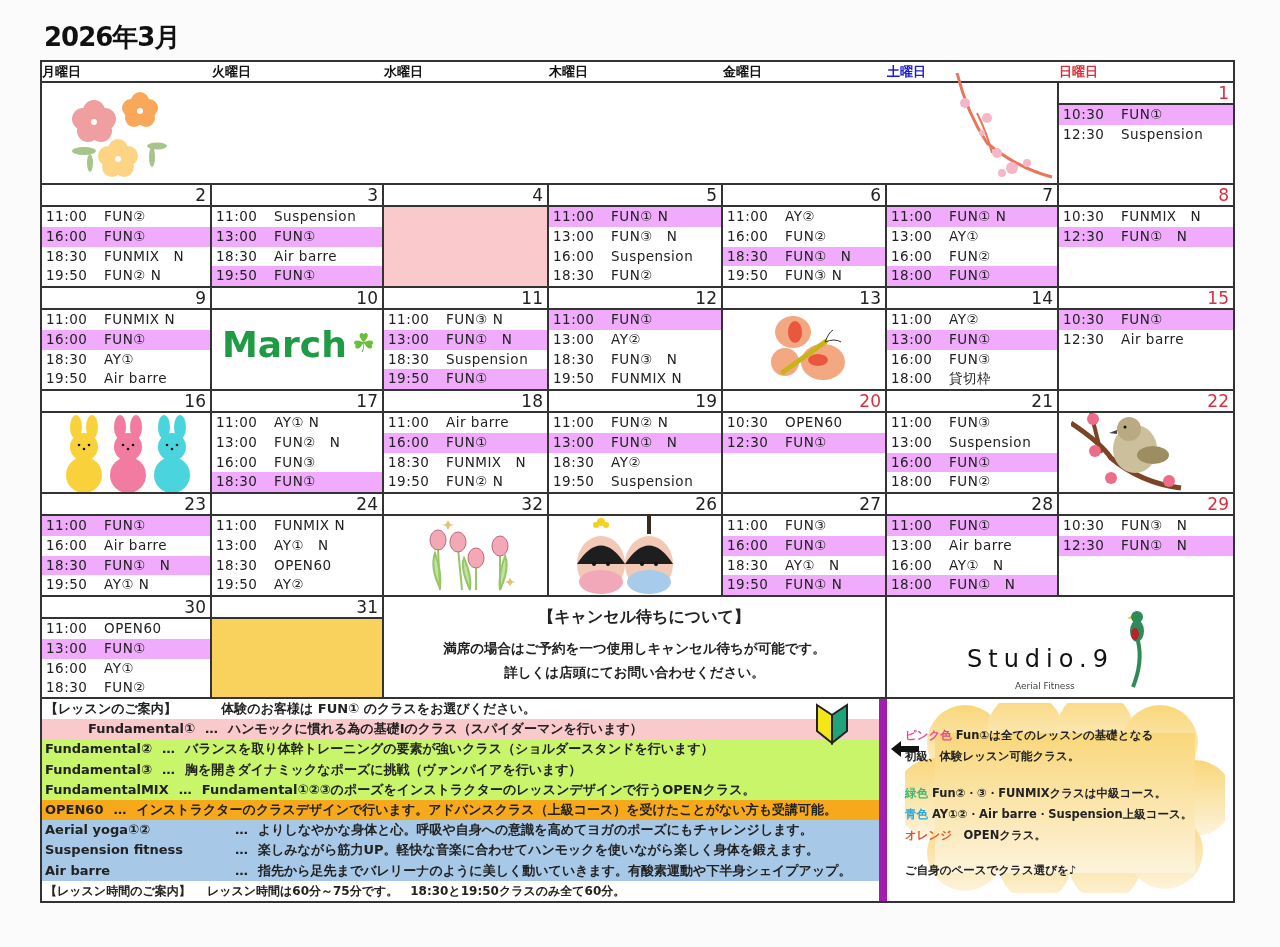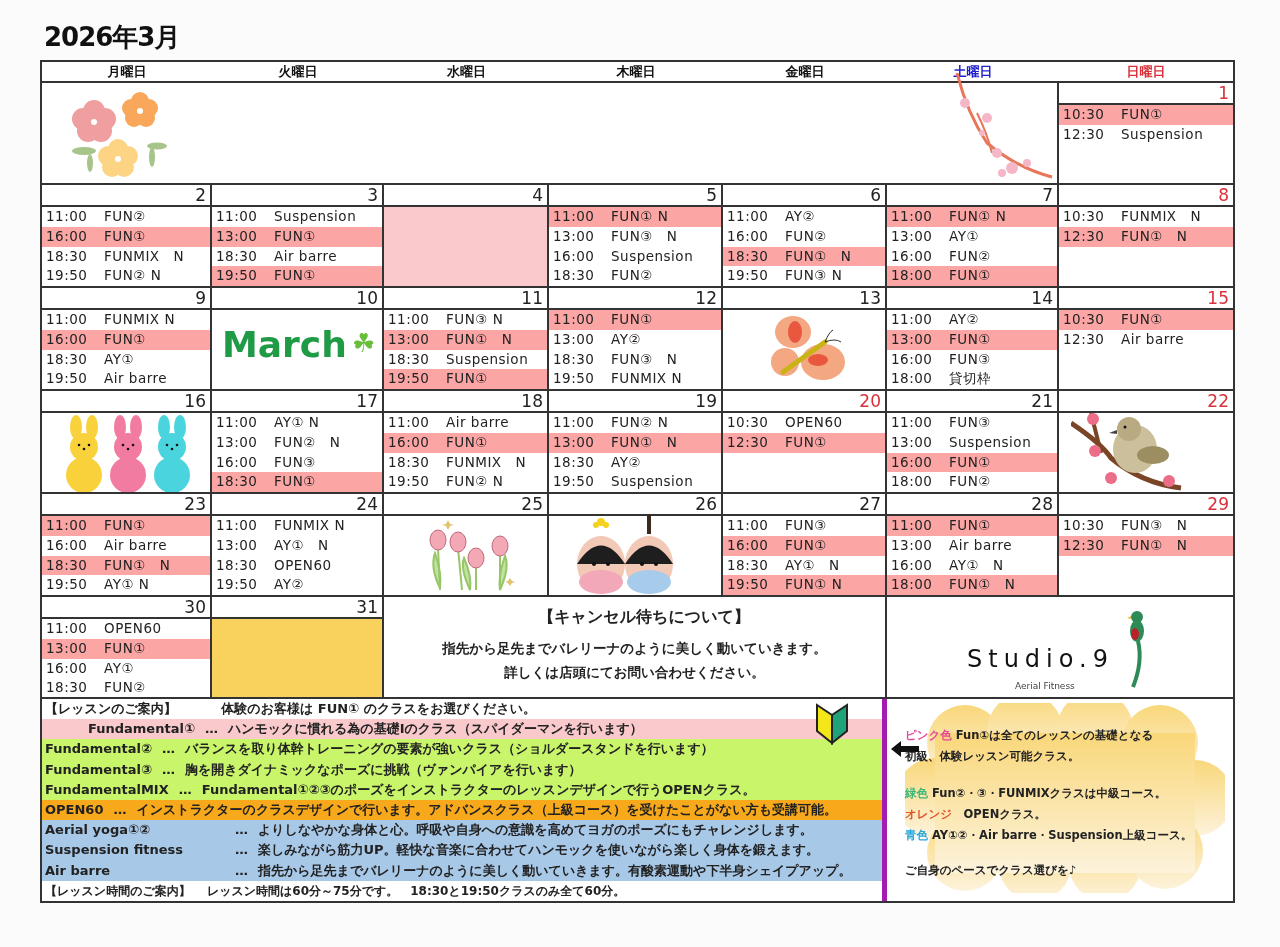--- a/index.html
+++ b/index.html
@@ -1,38 +1,38 @@
 <!DOCTYPE html>
 <html><head>
 <meta charset="utf-8">
 <style>
   * { box-sizing: border-box; margin: 0; padding: 0; }
   body { width: 1280px; height: 947px; background: #fbfbfb; font-family: "DejaVu Sans", sans-serif; color: #222; position: relative; overflow: hidden; }
   .title { position: absolute; left: 44px; top: 20px; font-size: 26px; font-weight: bold; color: #111; letter-spacing: -1px; }
   .cal { position: absolute; left: 40px; top: 60px; width: 1195px; border: 2px solid #333; background: #fff; }
   .hdr { display: grid; grid-template-columns: 170px 172px 165px 174px 164px 172px 1fr; height: 21px; border-bottom: 2px solid #333; }
-  .hdr div { text-align: center; font-size: 13px; font-weight: bold; line-height: 19px; }
+  .hdr div { font-size: 13px; font-weight: bold; line-height: 19px; }
   .row { display: grid; grid-template-columns: 170px 172px 165px 174px 164px 172px 1fr; border-bottom: 2px solid #333; position: relative; }
   .row0 { height: 102px; }
   .rowN { height: 103px; }
   .cell { border-right: 2px solid #333; position: relative; overflow: hidden; }
   .cell:last-child { border-right: none; }
   .dnum { height: 22px; border-bottom: 2px solid #333; text-align: right; padding-right: 4px; font-size: 17px; line-height: 21px; }
   .dnum.red { color: #d9313b; }
   .slot { height: 19.8px; font-size: 13.5px; line-height: 19.8px; padding-left: 4px; white-space: nowrap; font-weight: 500; letter-spacing: 0.5px; }
-  .slot.pink { background: #fca5a5; }
+  .slot.pink { background: #f0abfc; }
   .slot .t { display: inline-block; width: 58px; }
   .cell.yellowfill .body { background: #f9d25e; height: 79px; }
   .body { height: 79px; }
   .lastrow { display: grid; grid-template-columns: 170px 172px 503px 1fr; height: 102px; border-bottom: 2px solid #333; }
   .notice { border-right: 2px solid #333; text-align: center; padding-top: 10px; }
   .notice .h { font-size: 16px; font-weight: bold; margin-bottom: 8px; padding-left: 19px; }
   .notice p { font-size: 13.5px; font-weight: bold; line-height: 24px; }
   .bottom { display: grid; grid-template-columns: 845px 1fr; }
-  .info { border-right: 5px solid #a21caf; position: relative; }
+  .info { border-right: 8px solid #a21caf; position: relative; }
   .info .ln { height: 20.2px; font-size: 13px; line-height: 20.2px; padding-left: 3px; white-space: nowrap; font-weight: 600; }
   .ln.pk { background: #f9c9cc; padding-left: 46px; }
   .ln.gr { background: #c9f56b; }
   .ln.or { background: #f7a81b; }
   .ln.bl { background: #a8c8e8; }
   .ln .k { display: inline-block; }
   .studio { position: relative; }
   .cloud { position: absolute; left: 18px; top: 4px; width: 320px; height: 190px; }
   .cloud .txt { position: absolute; left: 0; top: 22px; width: 320px; text-align: left; font-size: 11.5px; font-weight: bold; line-height: 21px; }
 </style>
@@ -354,21 +354,21 @@
         <div class="cell">
           <div class="dnum">24</div>
           <div class="body">
             <div class="slot"><span class="t">11:00</span><span>FUNMIX N</span></div>
             <div class="slot"><span class="t">13:00</span><span>AY①　N</span></div>
             <div class="slot"><span class="t">18:30</span><span>OPEN60</span></div>
             <div class="slot"><span class="t">19:50</span><span>AY②</span></div>
           </div>
         </div>
         <div class="cell">
-          <div class="dnum">25</div>
+          <div class="dnum">32</div>
           <div class="body" style="position: relative;">
             <div style="position: absolute; left: 0px; top: 0px; width: 100%; height: 100%;">
               <svg width="110" height="80" viewBox="0 0 110 80" style="left: 36px; top: 2px; position: absolute;">
                 <g stroke="#98c567" stroke-width="2" fill="#bfe3a0">
                   <path d="M20,70 Q10,50 15,35 Q22,55 20,70"></path>
                   <path d="M50,72 Q40,50 44,40 Q52,58 50,72"></path>
                   <path d="M80,72 Q90,50 85,38 Q78,58 80,72"></path>
                   <line x1="18" y1="30" x2="20" y2="72"></line>
                   <line x1="38" y1="30" x2="42" y2="72"></line>
                   <line x1="56" y1="44" x2="56" y2="72"></line>
@@ -449,21 +449,21 @@
           <div class="slot"><span class="t">16:00</span><span>AY①</span></div>
           <div class="slot"><span class="t">18:30</span><span>FUN②</span></div>
         </div>
       </div>
     <div class="cell yellowfill" id="d31">
         <div class="dnum">31</div>
         <div class="body" style="position: relative; background: rgb(249, 210, 94);"></div>
       </div>
     <div class="notice">
       <div class="h">【キャンセル待ちについて】</div>
-      <p>指先から足先までバレリーナのように美しく動いていきます。</p>
+      <p>満席の場合はご予約を一つ使用しキャンセル待ちが可能です。</p>
       <p>詳しくは店頭にてお問い合わせください。</p>
     </div>
     <div class="studio" style="border-bottom:none;">
       <div style="position:absolute; left:80px; top:48px; font-size:24px; letter-spacing:6px; font-family:'DejaVu Sans',sans-serif; color:#111;">Studio.9</div>
       <div style="position:absolute; left:128px; top:84px; font-size:9px; color:#444;">Aerial Fitness</div>
       <svg style="position:absolute; left:236px; top:10px;" width="30" height="82" viewBox="0 0 30 82">
         <ellipse cx="14" cy="10" rx="6" ry="6" fill="#2e8b57"></ellipse>
         <polygon points="8,9 4,11 8,12" fill="#e8c23a"></polygon>
         <ellipse cx="14" cy="24" rx="7" ry="11" fill="#2e8b57"></ellipse>
         <ellipse cx="12" cy="27" rx="4" ry="6" fill="#b8232b"></ellipse>
@@ -520,21 +520,21 @@
               <circle cx="200" cy="162" r="36"></circle>
               <circle cx="260" cy="148" r="38"></circle>
             <rect x="30" y="30" width="260" height="140"></rect>
           </g>
         </svg>
         <div class="txt">
           <div><span id="lg-pink" style="color: rgb(232, 71, 154);">ピンク色</span><span> Fun①は全てのレッスンの基礎となる</span></div>
           <div>初級、体験レッスン可能クラス。</div>
           <div style="height:16px;"></div>
           <div><span id="lg-green" style="color: rgb(60, 184, 120);">緑色</span><span> Fun②・③・FUNMIXクラスは中級コース。</span></div>
+          <div><span id="lg-blue" style="color: rgb(42, 168, 216);">青色</span><span> AY①②・Air barre・Suspension上級コース。</span></div>
           <div><span id="lg-orange" style="color: rgb(224, 86, 42);">オレンジ</span><span>　OPENクラス。</span></div>
-          <div><span id="lg-blue" style="color: rgb(42, 168, 216);">青色</span><span> AY①②・Air barre・Suspension上級コース。</span></div>
           <div style="height:14px;"></div>
           <div>ご自身のペースでクラス選びを♪</div>
         </div>
       </div>
     </div>
   </div>
 </div>
 
 </body></html>

